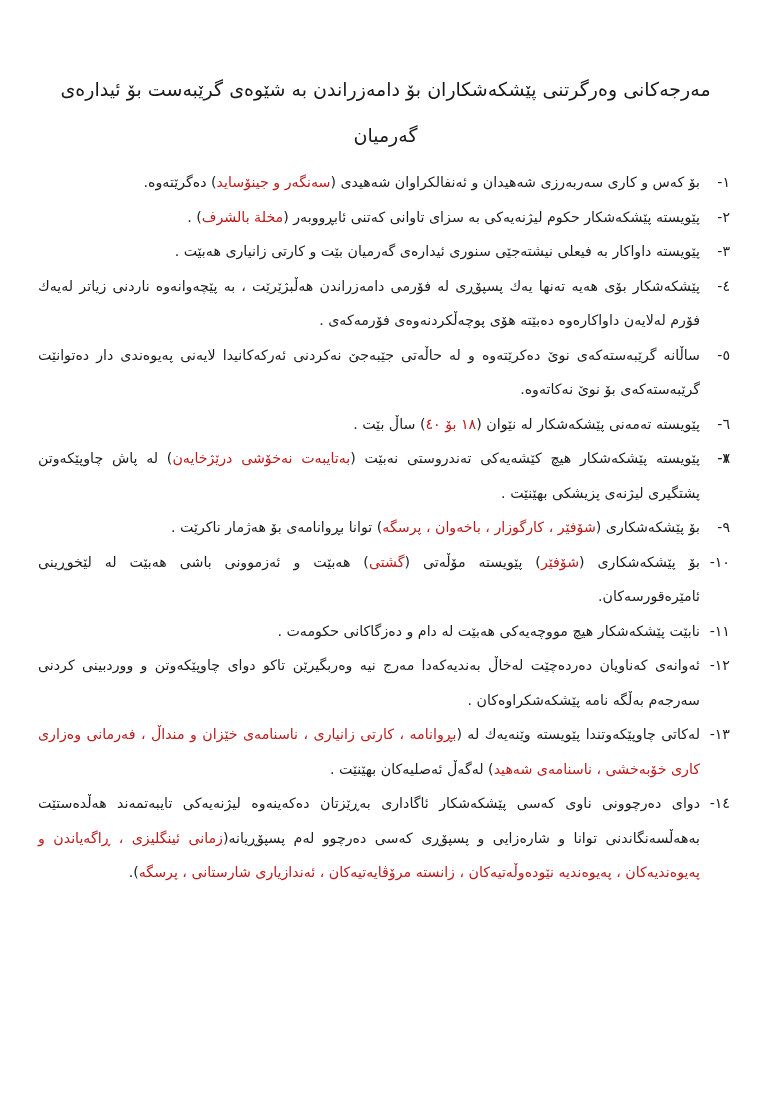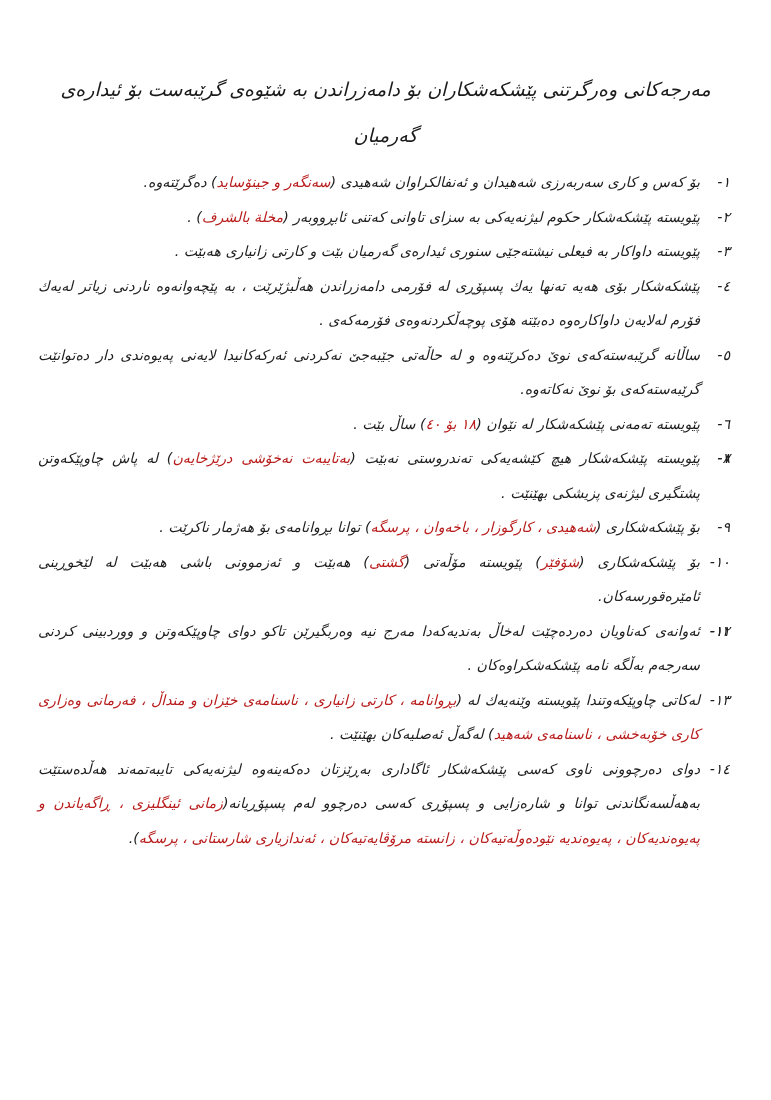--- a/index.html
+++ b/index.html
@@ -12,21 +12,20 @@
       height: 1100px;
       overflow: hidden;
       font-family: "DejaVu Sans", sans-serif;
       color: #1d1d1d;
     }
     .page {
       position: relative;
       width: 771px;
       height: 1100px;
       direction: rtl;
-      font-style: italic;
     }
     .title {
       position: absolute;
       top: 66px;
       left: 40px;
       width: 691px;
       text-align: center;
       font-size: 19px;
       line-height: 46px;
       color: #1a1a1a;
@@ -95,28 +94,29 @@
     </li>
     <li class="item">
       <span class="num">٧-</span>
     </li>
     <li class="item">
       <span class="num">٨-</span>
       <span>پێویستە پێشکەشکار هیچ کێشەیەکی تەندروستی نەبێت (</span><span class="hl">بەتایبەت نەخۆشی درێژخایەن</span><span>) لە پاش چاوپێکەوتن پشتگیری لیژنەی پزیشکی بهێنێت .</span>
     </li>
     <li class="item">
       <span class="num">٩-</span>
-      <span>بۆ پێشکەشکاری (</span><span class="hl">شەهیدی ، کارگوزار ، باخەوان ، پرسگە</span><span>) توانا بڕوانامەی بۆ هەژمار ناکرێت .</span>
+      <span>بۆ پێشکەشکاری (</span><span class="hl">شۆفێر ، کارگوزار ، باخەوان ، پرسگە</span><span>) توانا بڕوانامەی بۆ هەژمار ناکرێت .</span>
     </li>
     <li class="item">
       <span class="num">١٠-</span>
       <span>بۆ پێشکەشکاری (</span><span class="hl">شۆفێر</span><span>) پێویستە مۆڵەتی (</span><span class="hl">گشتی</span><span>) هەبێت و ئەزموونی باشی هەبێت لە لێخوڕینی ئامێرەقورسەکان.</span>
     </li>
     <li class="item">
       <span class="num">١١-</span>
+      <span>نابێت پێشکەشکار هیچ مووچەیەکی هەبێت لە دام و دەزگاکانی حکومەت .</span>
     </li>
     <li class="item">
       <span class="num">١٢-</span>
       <span>ئەوانەی کەناویان دەردەچێت لەخاڵ بەندیەکەدا مەرج نیە وەربگیرێن تاکو دوای چاوپێکەوتن و ووردبینی کردنی سەرجەم بەڵگە نامە پێشکەشکراوەکان .</span>
     </li>
     <li class="item">
       <span class="num">١٣-</span>
       <span>لەکاتی چاوپێکەوتندا پێویستە وێنەیەك لە (</span><span class="hl">بڕوانامە ، کارتی زانیاری ، ناسنامەی خێزان و منداڵ ، فەرمانی وەزاری کاری خۆبەخشی ، ناسنامەی شەهید</span><span>) لەگەڵ ئەصلیەکان بهێنێت .</span>
     </li>
     <li class="item">

